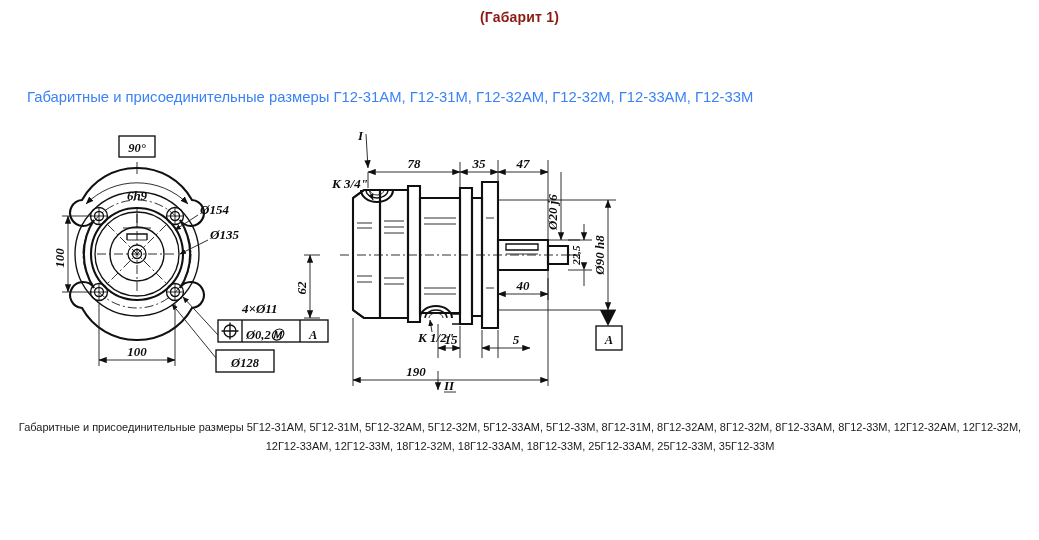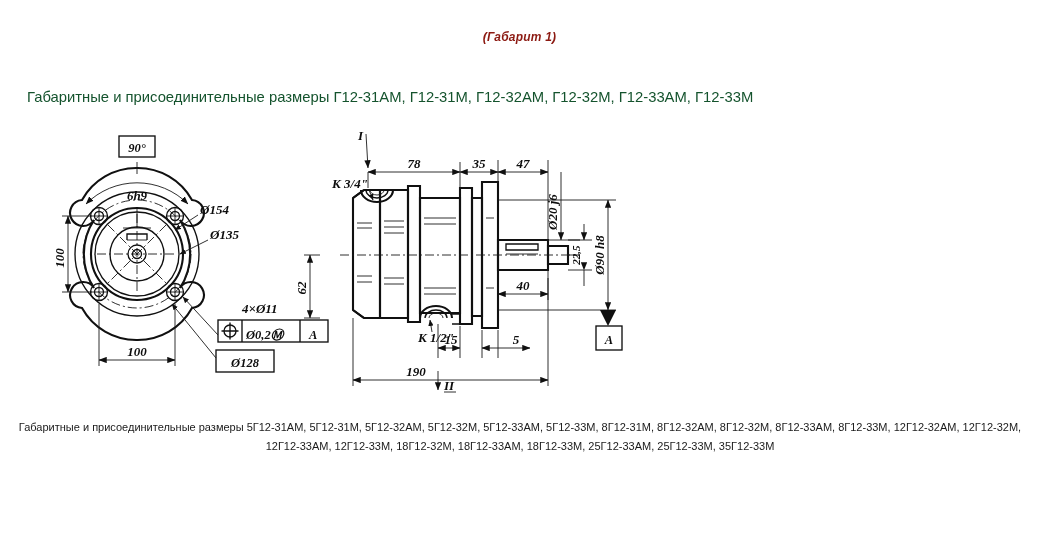--- a/index.html
+++ b/index.html
@@ -15,37 +15,36 @@
     position: relative;
   }
   .page {
     width: 1039px;
     height: 540px;
     position: relative;
     background: #ffffff;
   }
   .title {
     position: absolute;
-    top: 30px;
+    top: 9px;
     left: 0;
     width: 1039px;
     text-align: center;
-    font-size: 12px;
+    font-size: 14px;
     font-weight: bold;
-    font-style: italic;
     color: #8c1a12;
     letter-spacing: 0.2px;
   }
   .desc-top {
     position: absolute;
     top: 88px;
     left: 27px;
     width: 990px;
     font-size: 14.8px;
-    color: #14532d;
+    color: #3b82f6;
     line-height: 1.25;
     text-align: left;
   }
   .desc-bottom {
     position: absolute;
     top: 418px;
     left: 14px;
     width: 1012px;
     font-size: 11px;
     color: #1a1a1a;

